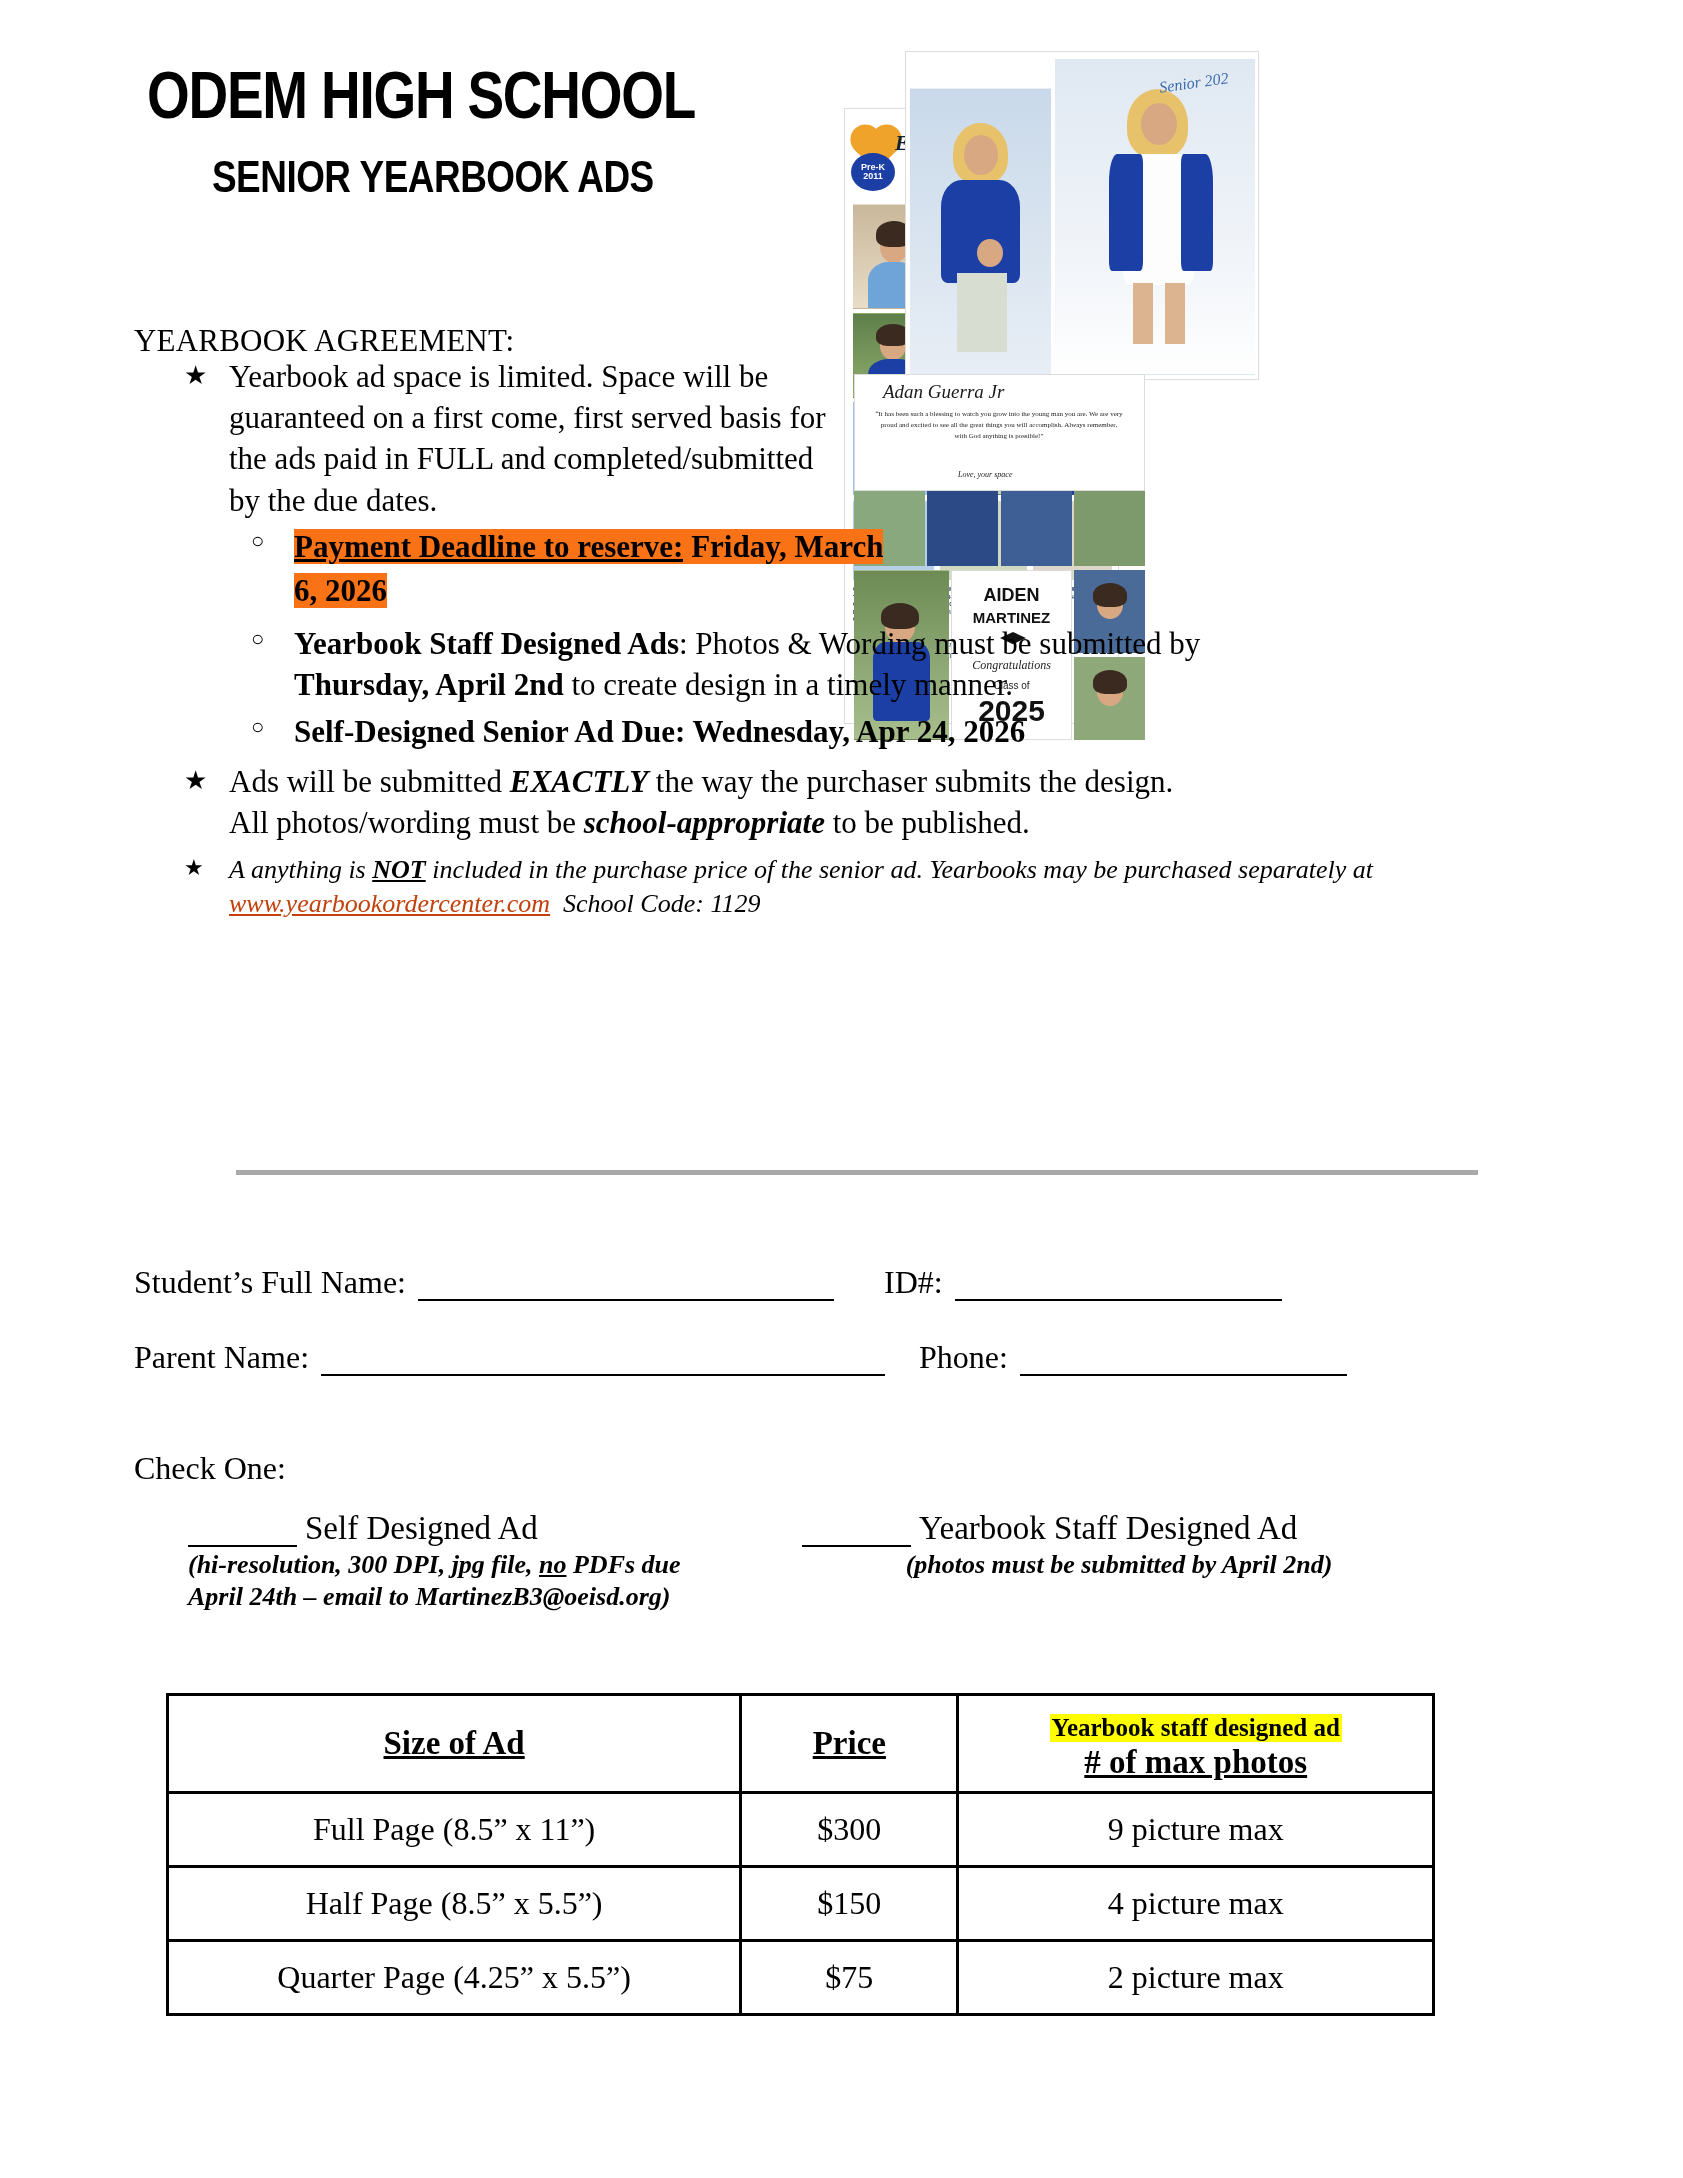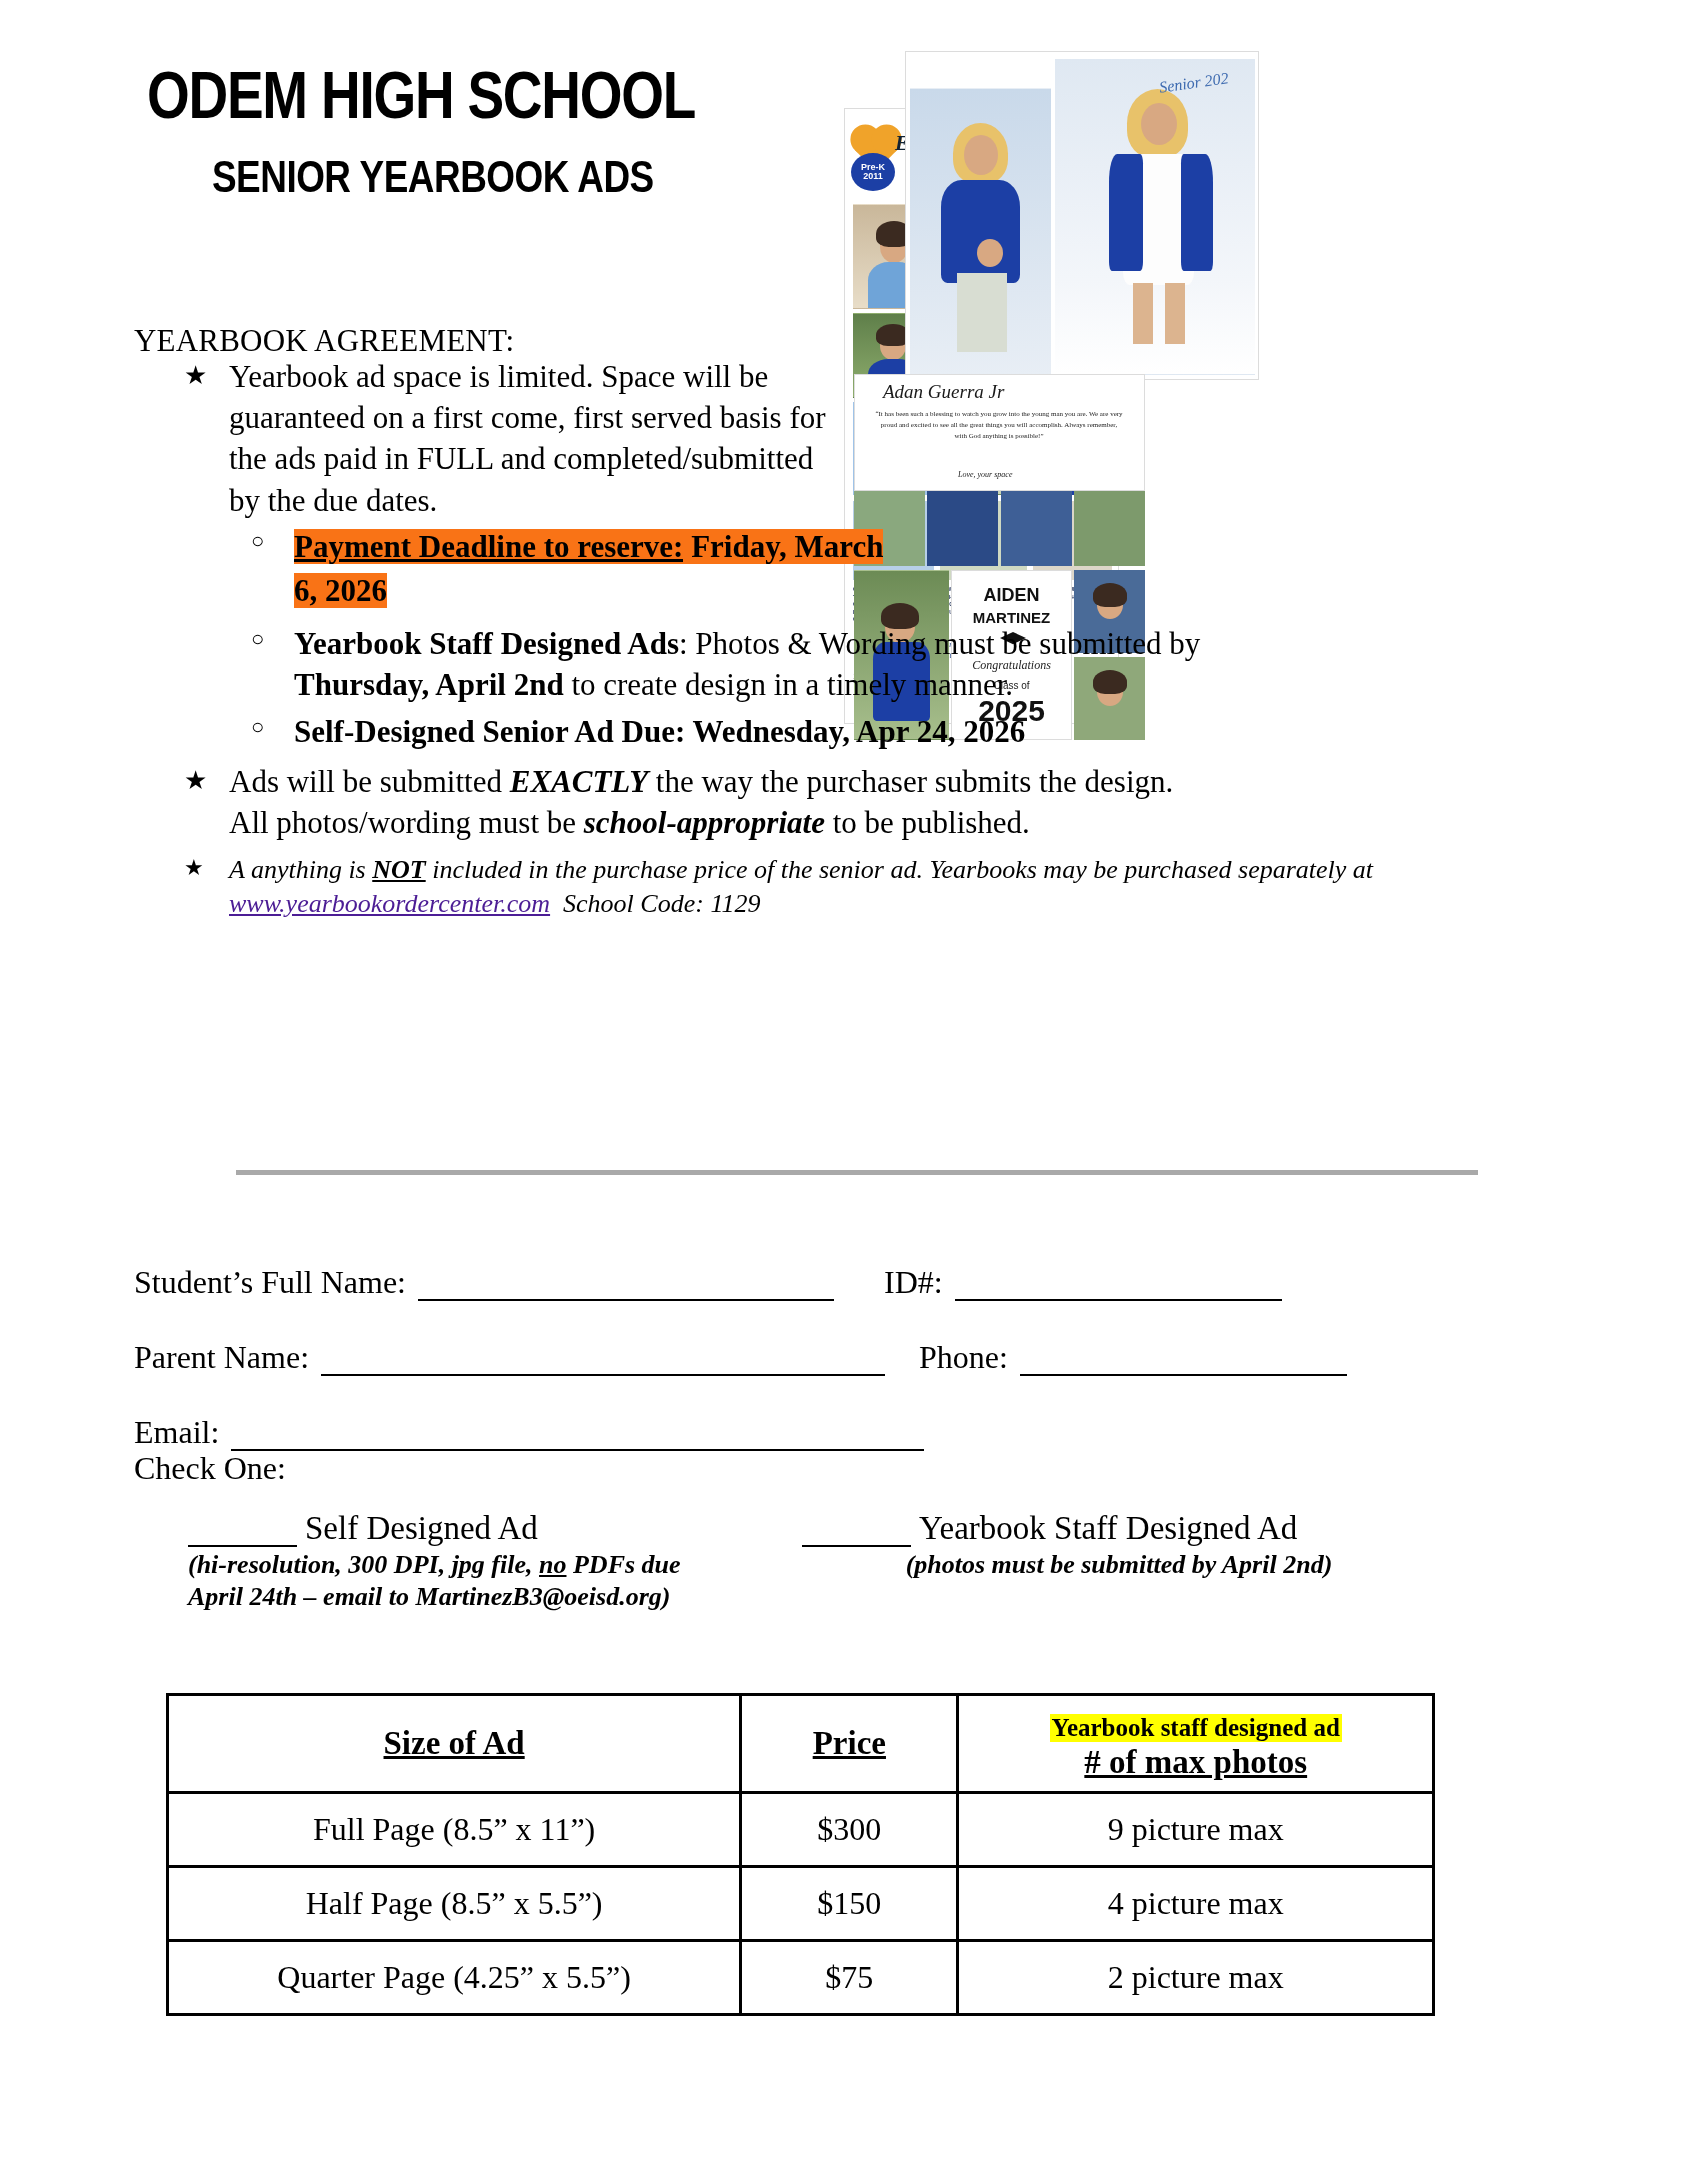--- a/index.html
+++ b/index.html
@@ -167,21 +167,21 @@
   .hl { background: #f97316; }
   b, .b { font-weight: bold; }
   u, .u { text-decoration: underline; }
   .it { font-style: italic; }
   .small-it {
     font-size: 26px;
     font-style: italic;
     line-height: 1.3;
   }
   .link {
-    color: #4c1d95;
+    color: #c2410c;
     text-decoration: underline;
   }
   .hr-grey {
     position: absolute;
     left: 236px;
     top: 1170px;
     width: 1242px;
     height: 5px;
     background: #a9a9a9;
   }
@@ -463,24 +463,20 @@
       <span class="fl-label">Student’s Full Name:</span>
       <span class="fl-line" style="width:416px;"></span>
       <span class="fl-label" style="margin-left:38px;">ID#:</span>
       <span class="fl-line" style="width:327px;"></span>
     </div>
     <div class="form-row">
       <span class="fl-label">Parent Name:</span>
       <span class="fl-line" style="width:564px;"></span>
       <span class="fl-label" style="margin-left:22px;">Phone:</span>
       <span class="fl-line" style="width:327px;"></span>
-    </div>
-    <div class="form-row">
-      <span class="fl-label">Email:</span>
-      <span class="fl-line" style="width:693px;"></span>
     </div>
   </div>
 
   <div class="check-one">Check One:</div>
 
   <div class="check-opts">
     <div class="opt" style="left:0px; top:0px; width:614px;">
       <span class="blank-sm"></span><span>Self Designed Ad</span>
       <div class="opt-note">
         <span>(hi-resolution, 300 DPI, jpg file, </span><u>no</u><span> PDFs due</span><br>

